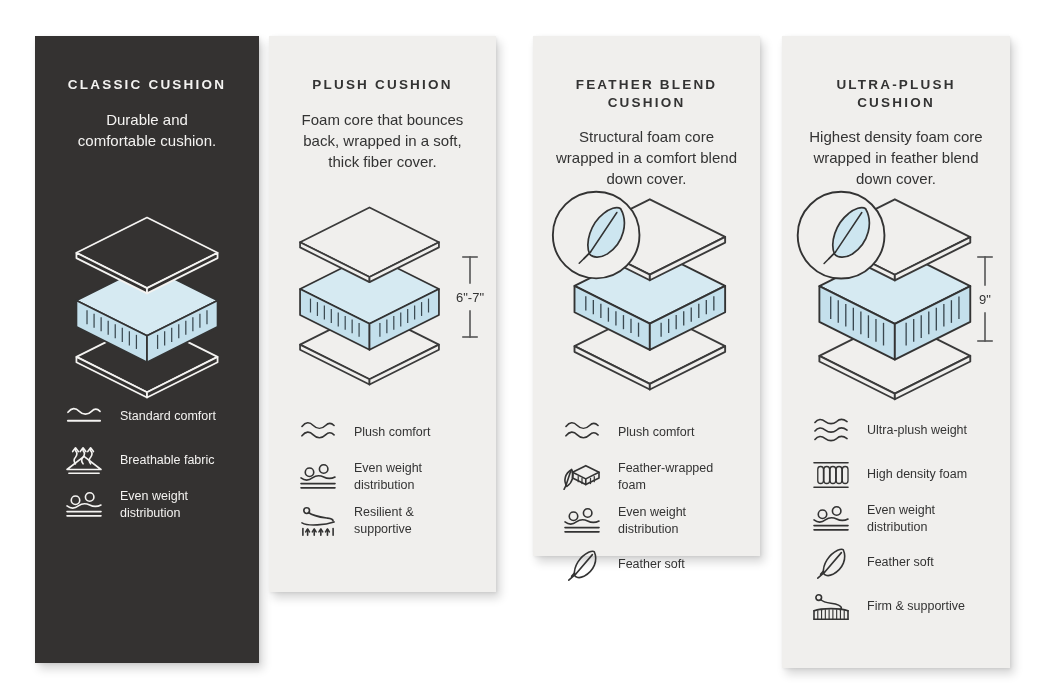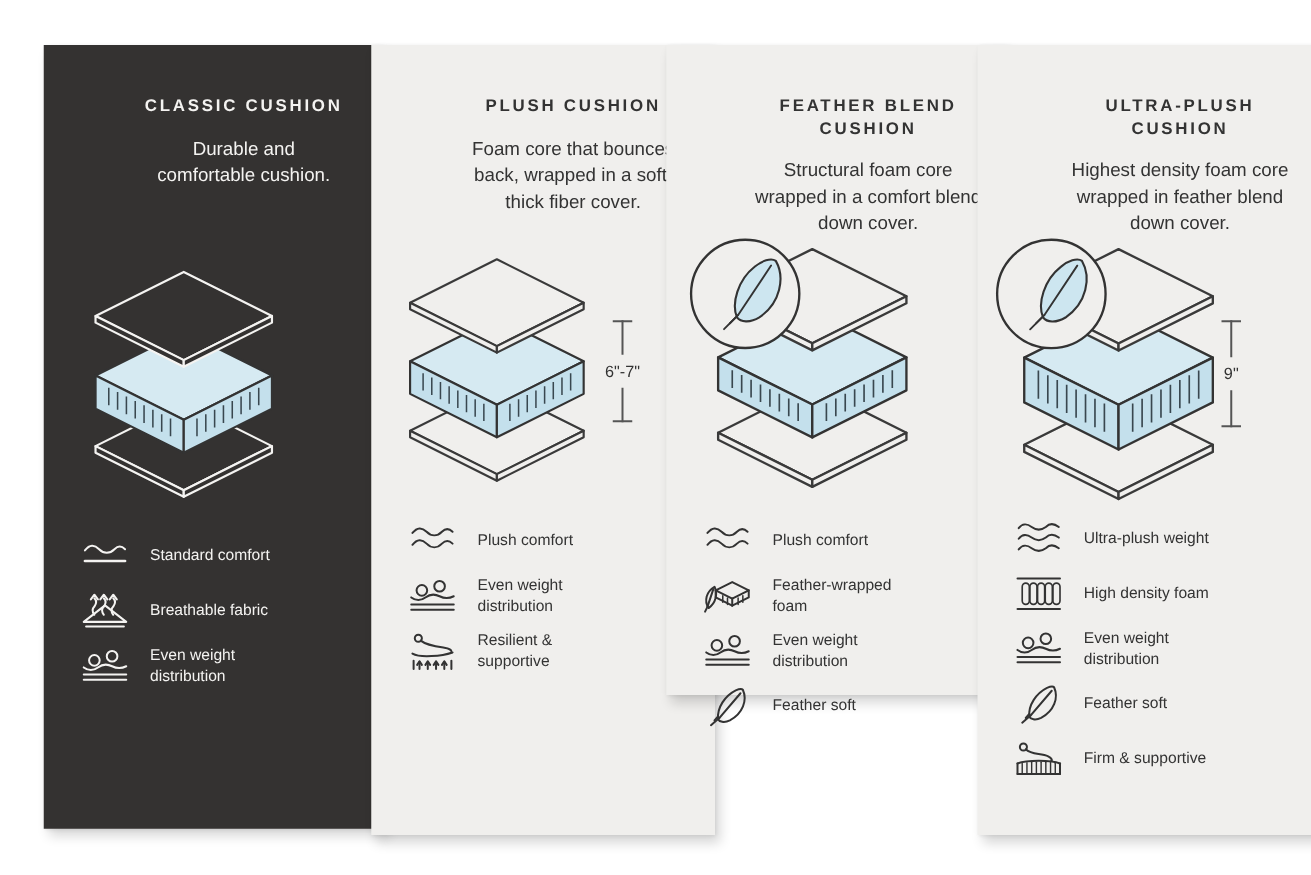--- a/index.html
+++ b/index.html
@@ -3,26 +3,25 @@
 <meta charset="utf-8">
 <style>
   html,body{margin:0;padding:0;}
   body{
     width:1049px;height:700px;position:relative;background:#ffffff;
     font-family:"Liberation Sans","DejaVu Sans",sans-serif;overflow:hidden;
   }
   .card{
     position:absolute;top:36px;
     box-shadow:4px 6px 9px rgba(0,0,0,.16), 1px 1px 3px rgba(0,0,0,.08);
-    padding-left:48px;
   }
   .card.dark{background:#343231;color:#f4f3f1;--line:#f4f3f1;--card-bg:#343231;--txt:#f4f3f1;}
   .card.light{background:#f0efed;color:#333;--line:#3a3a3a;--card-bg:#f0efed;--txt:#333;}
   #col-classic{left:35px;width:224px;height:627px;}
-  #col-plush{left:297px;width:227px;height:632px;}
+  #col-plush{left:269px;width:227px;height:556px;}
   #col-feather{left:533px;width:227px;height:520px;}
   #col-ultra{left:782px;width:228px;height:632px;}
 
   .title{
     margin:40px 18px 0;text-align:center;
     font-size:13.5px;font-weight:bold;letter-spacing:2.2px;line-height:1.3;
   }
   .desc{
     margin:15px 20px 0;text-align:center;
     font-size:15px;line-height:1.4;
@@ -211,21 +210,21 @@
         </g>
       </g>
       <g class="slab">
         <polygon points="95,4 175,44 95,84 15,44"></polygon>
         <polygon points="15,44 95,84 95,90 15,50"></polygon>
         <polygon points="95,84 175,44 175,50 95,90"></polygon>
       </g>
     </svg>
   </div>
 
-  <ul class="features" style="top:390px;">
+  <ul class="features" style="top:362px;">
     <li class="feature">
       <span class="ficon">
           <svg>
             <use href="#icon-wave-single"></use>
           </svg>
         </span>
       <span class="flabel">Standard comfort</span>
     </li>
     <li class="feature">
       <span class="ficon">

